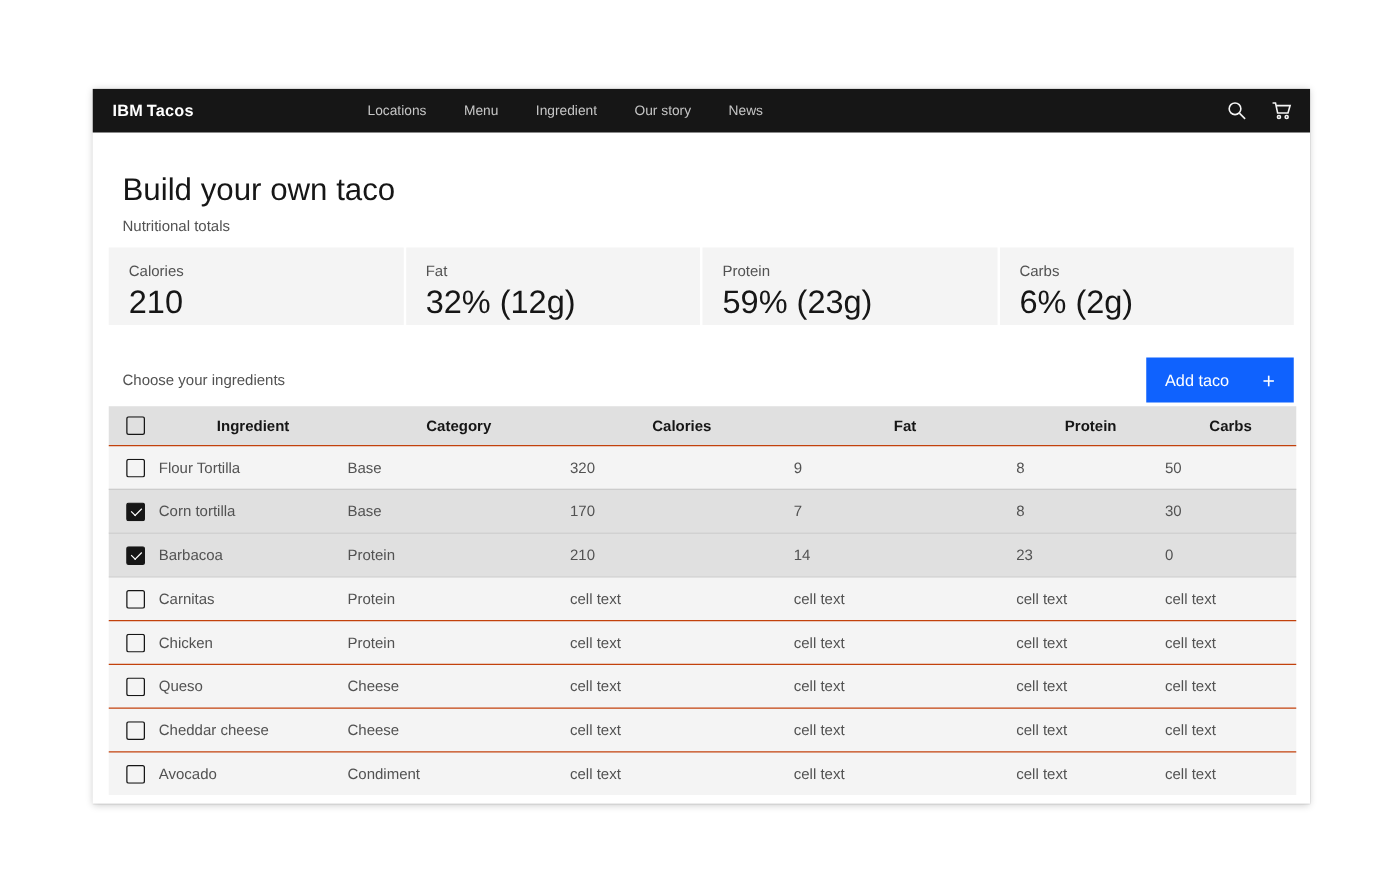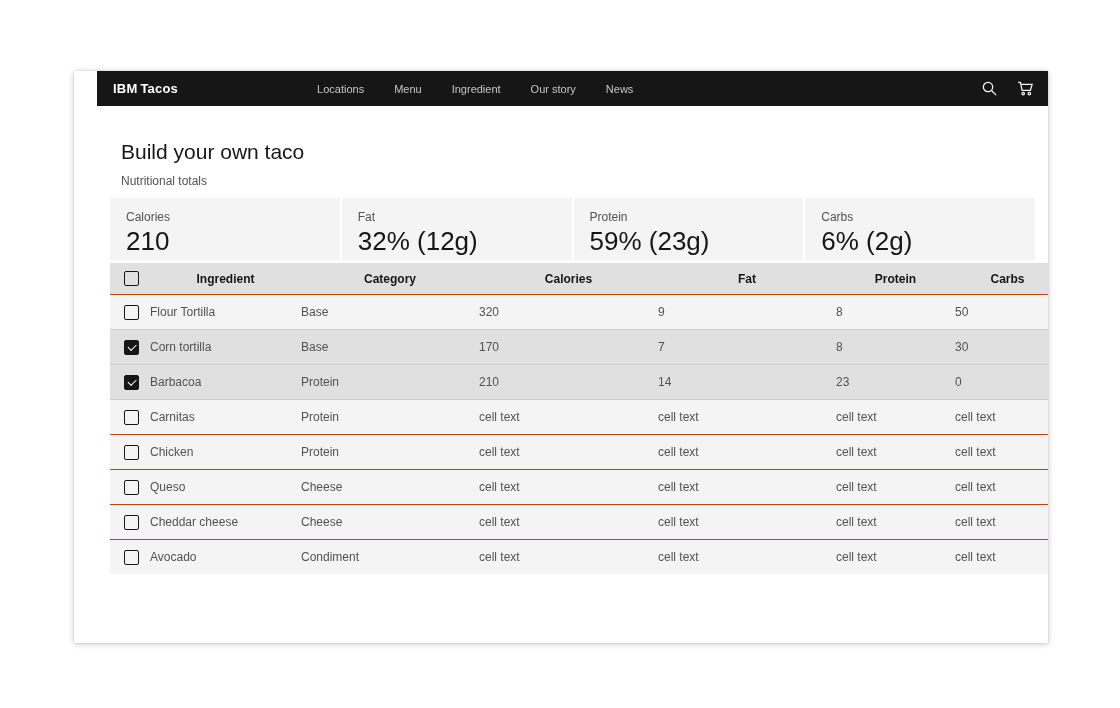--- a/index.html
+++ b/index.html
@@ -3,40 +3,39 @@
 <meta charset="utf-8">
 <style>
   * { margin:0; padding:0; box-sizing:border-box; }
   html,body { width:1120px; height:708px; background:#ffffff; overflow:hidden;
               font-family:"Liberation Sans","DejaVu Sans",sans-serif; }
 
   .app-card {
     position:absolute; left:74px; top:71px; width:974px; height:572px;
     background:#ffffff; overflow:hidden;
     box-shadow:0 1px 6px rgba(0,0,0,0.22), 0 0 1px rgba(0,0,0,0.25);
-    padding-left:23px;
   }
 
   
   .app-header {
     height:35px; background:#161616; display:flex; align-items:center;
     padding:0 14px 0 16px; position:relative;
   }
   .brand { color:#ffffff; font-size:13px; letter-spacing:.2px; white-space:nowrap; }
   .brand .prefix { font-weight:600; }
   .brand .name { font-weight:700; margin-left:3px; }
   .app-nav { display:flex; align-items:center; margin-left:139px; gap:30px; }
   .nav-link { color:#c6c6c6; font-size:11px; text-decoration:none; cursor:pointer; white-space:nowrap; }
   .header-actions { margin-left:auto; display:flex; align-items:center; gap:19px; }
   .hicon { width:17px; height:17px; display:block; cursor:pointer; }
   .hicon svg { width:100%; height:100%; display:block; }
 
   
   .main { padding:0 13px; }
-  .page-title { font-size:21px; line-height:24px; font-weight:400; color:#161616;
+  .page-title { font-size:25px; line-height:24px; font-weight:400; color:#161616;
                 margin:34px 0 0 11px; }
   .section-label { font-size:12px; line-height:14px; color:#525252; margin-left:11px; }
   .totals-label { margin-top:10px; }
 
   .tiles { display:flex; gap:2px; margin-top:10px; }
   .tile { flex:1 1 0; height:62px; background:#f4f4f4; padding:12px 16px 0; }
   .tile-label { font-size:12px; color:#525252; line-height:14px; }
   .tile-value { font-size:26px; font-weight:300; color:#161616; line-height:32px; margin-top:1px; }
 
   .table-toolbar { display:flex; align-items:center; margin-top:26px; height:36px; }
@@ -125,20 +124,27 @@
       <div class="tile">
         <div class="tile-label">Protein</div>
         <div class="tile-value">59% (23g)</div>
       </div>
       <div class="tile">
         <div class="tile-label">Carbs</div>
         <div class="tile-value">6% (2g)</div>
       </div>
     </div>
 
+    <div class="table-toolbar">
+      <div class="section-label">Choose your ingredients</div>
+      <button class="add-taco-btn">
+        <span>Add taco</span>
+        <span class="plus-glyph">+</span>
+      </button>
+    </div>
 
     <div class="dtable">
       <div class="thead">
         <div class="tcell cb-cell">
           <span class="checkbox"></span>
         </div>
         <div class="tcell">Ingredient</div>
         <div class="tcell">Category</div>
         <div class="tcell">Calories</div>
         <div class="tcell">Fat</div>

